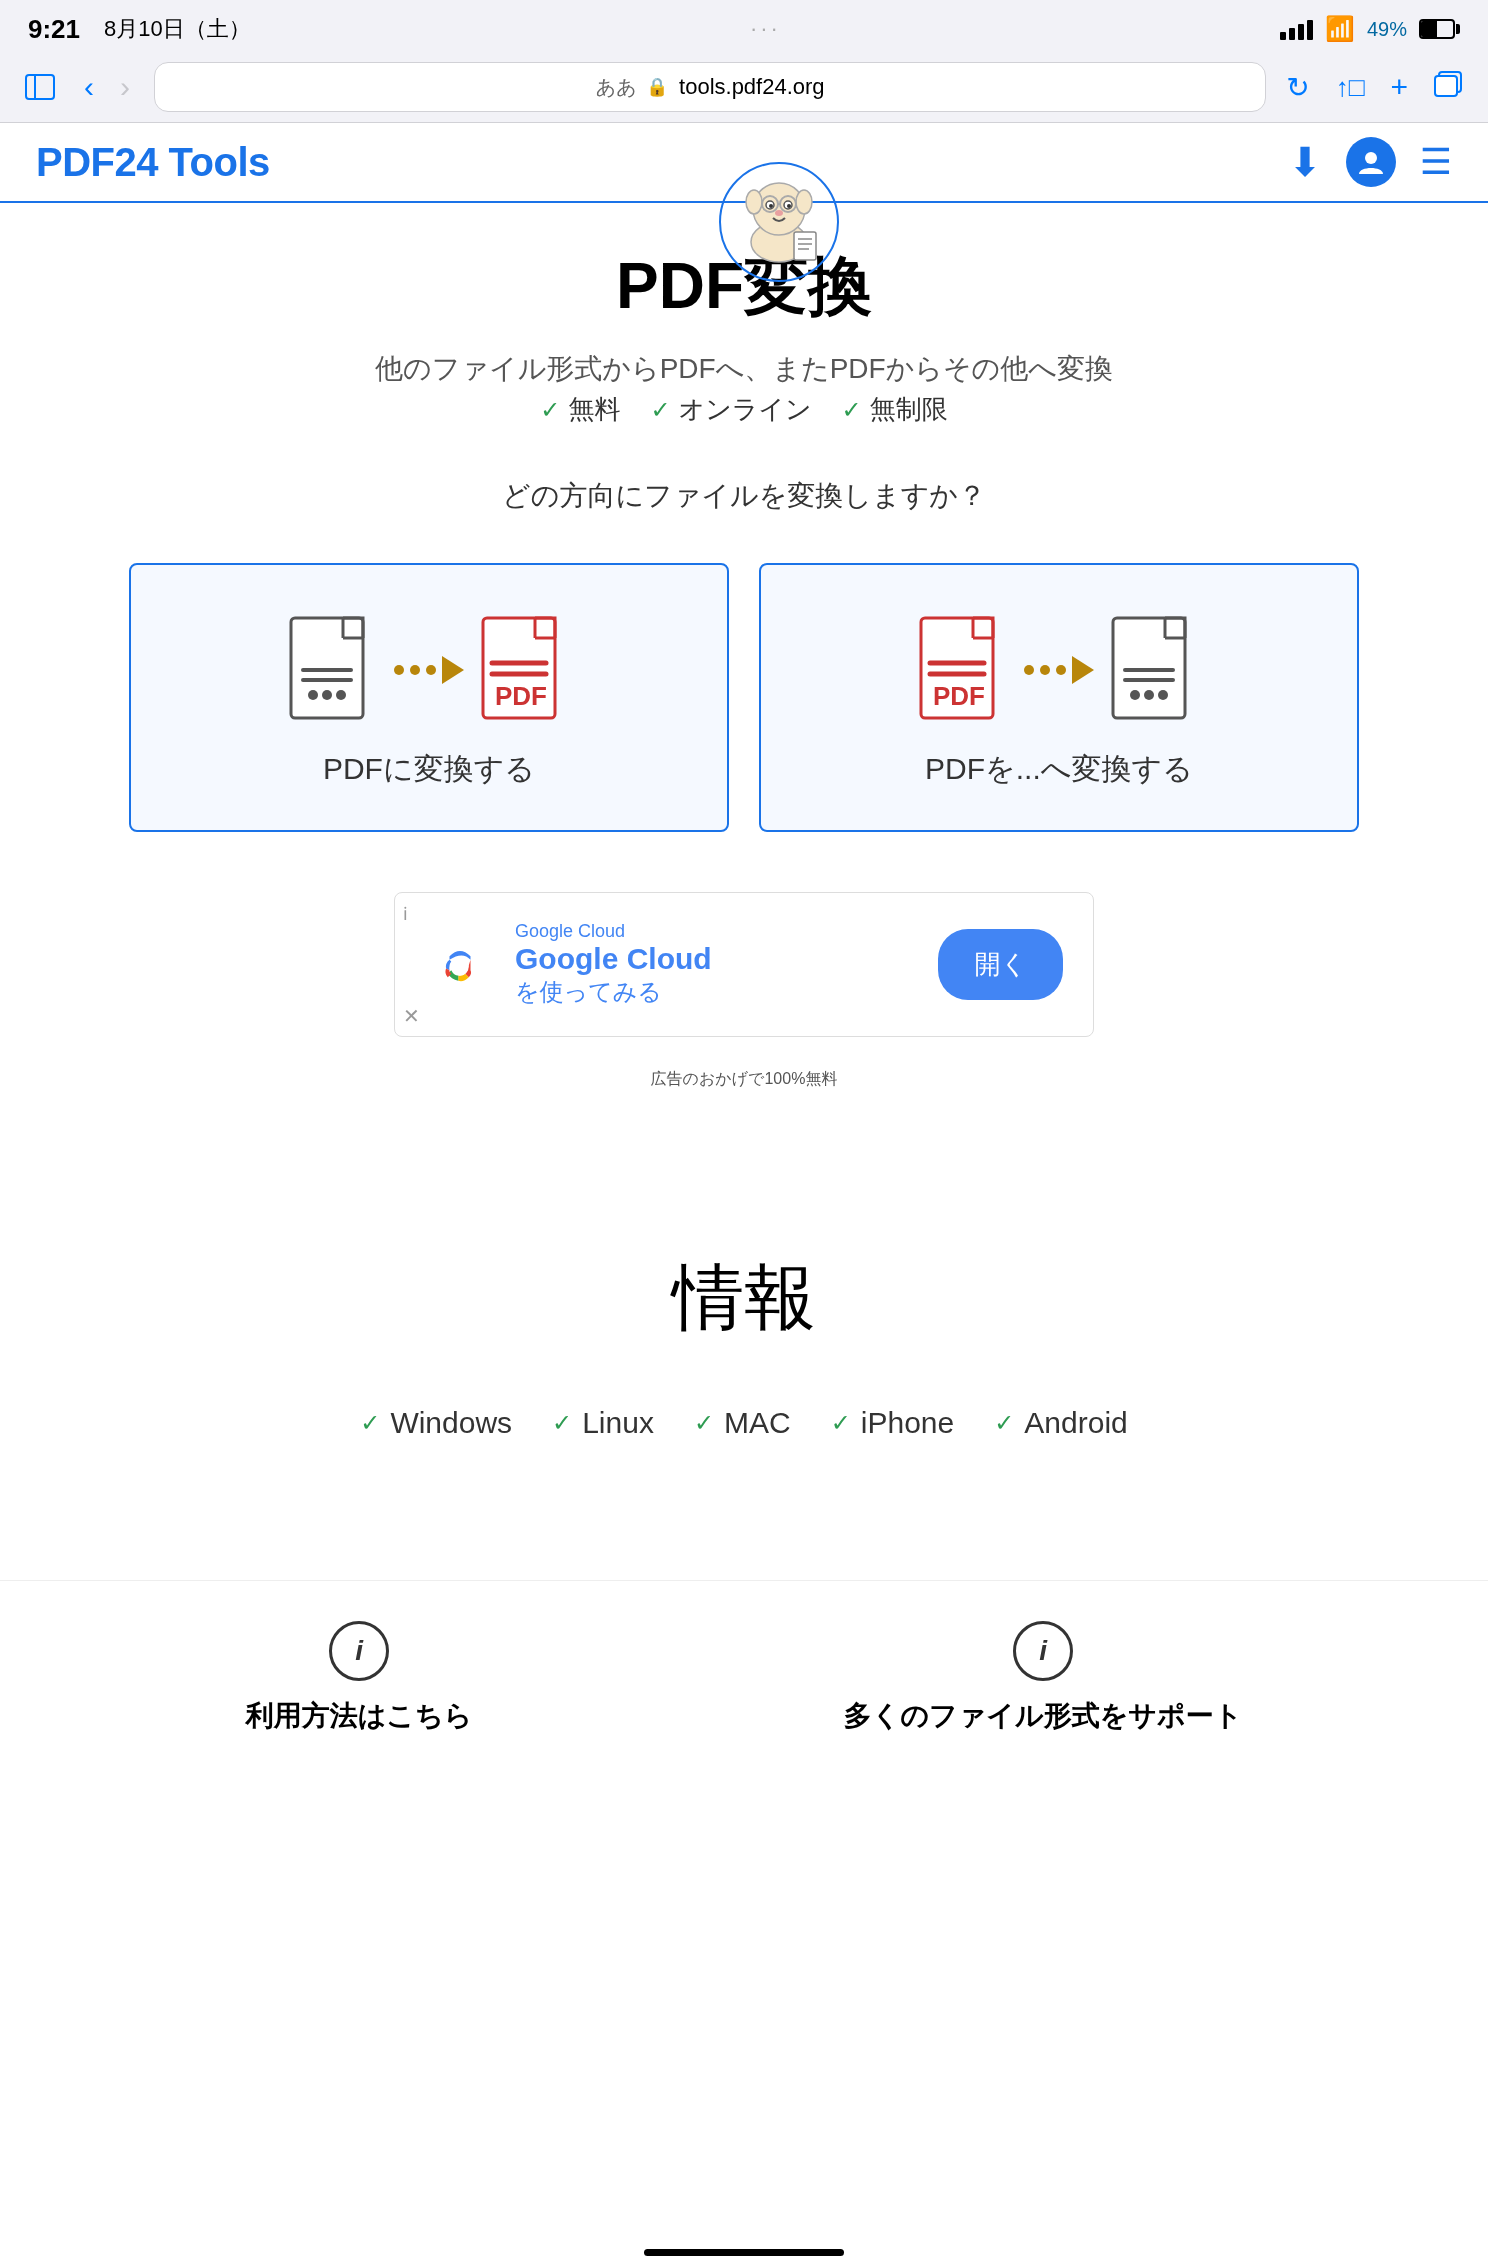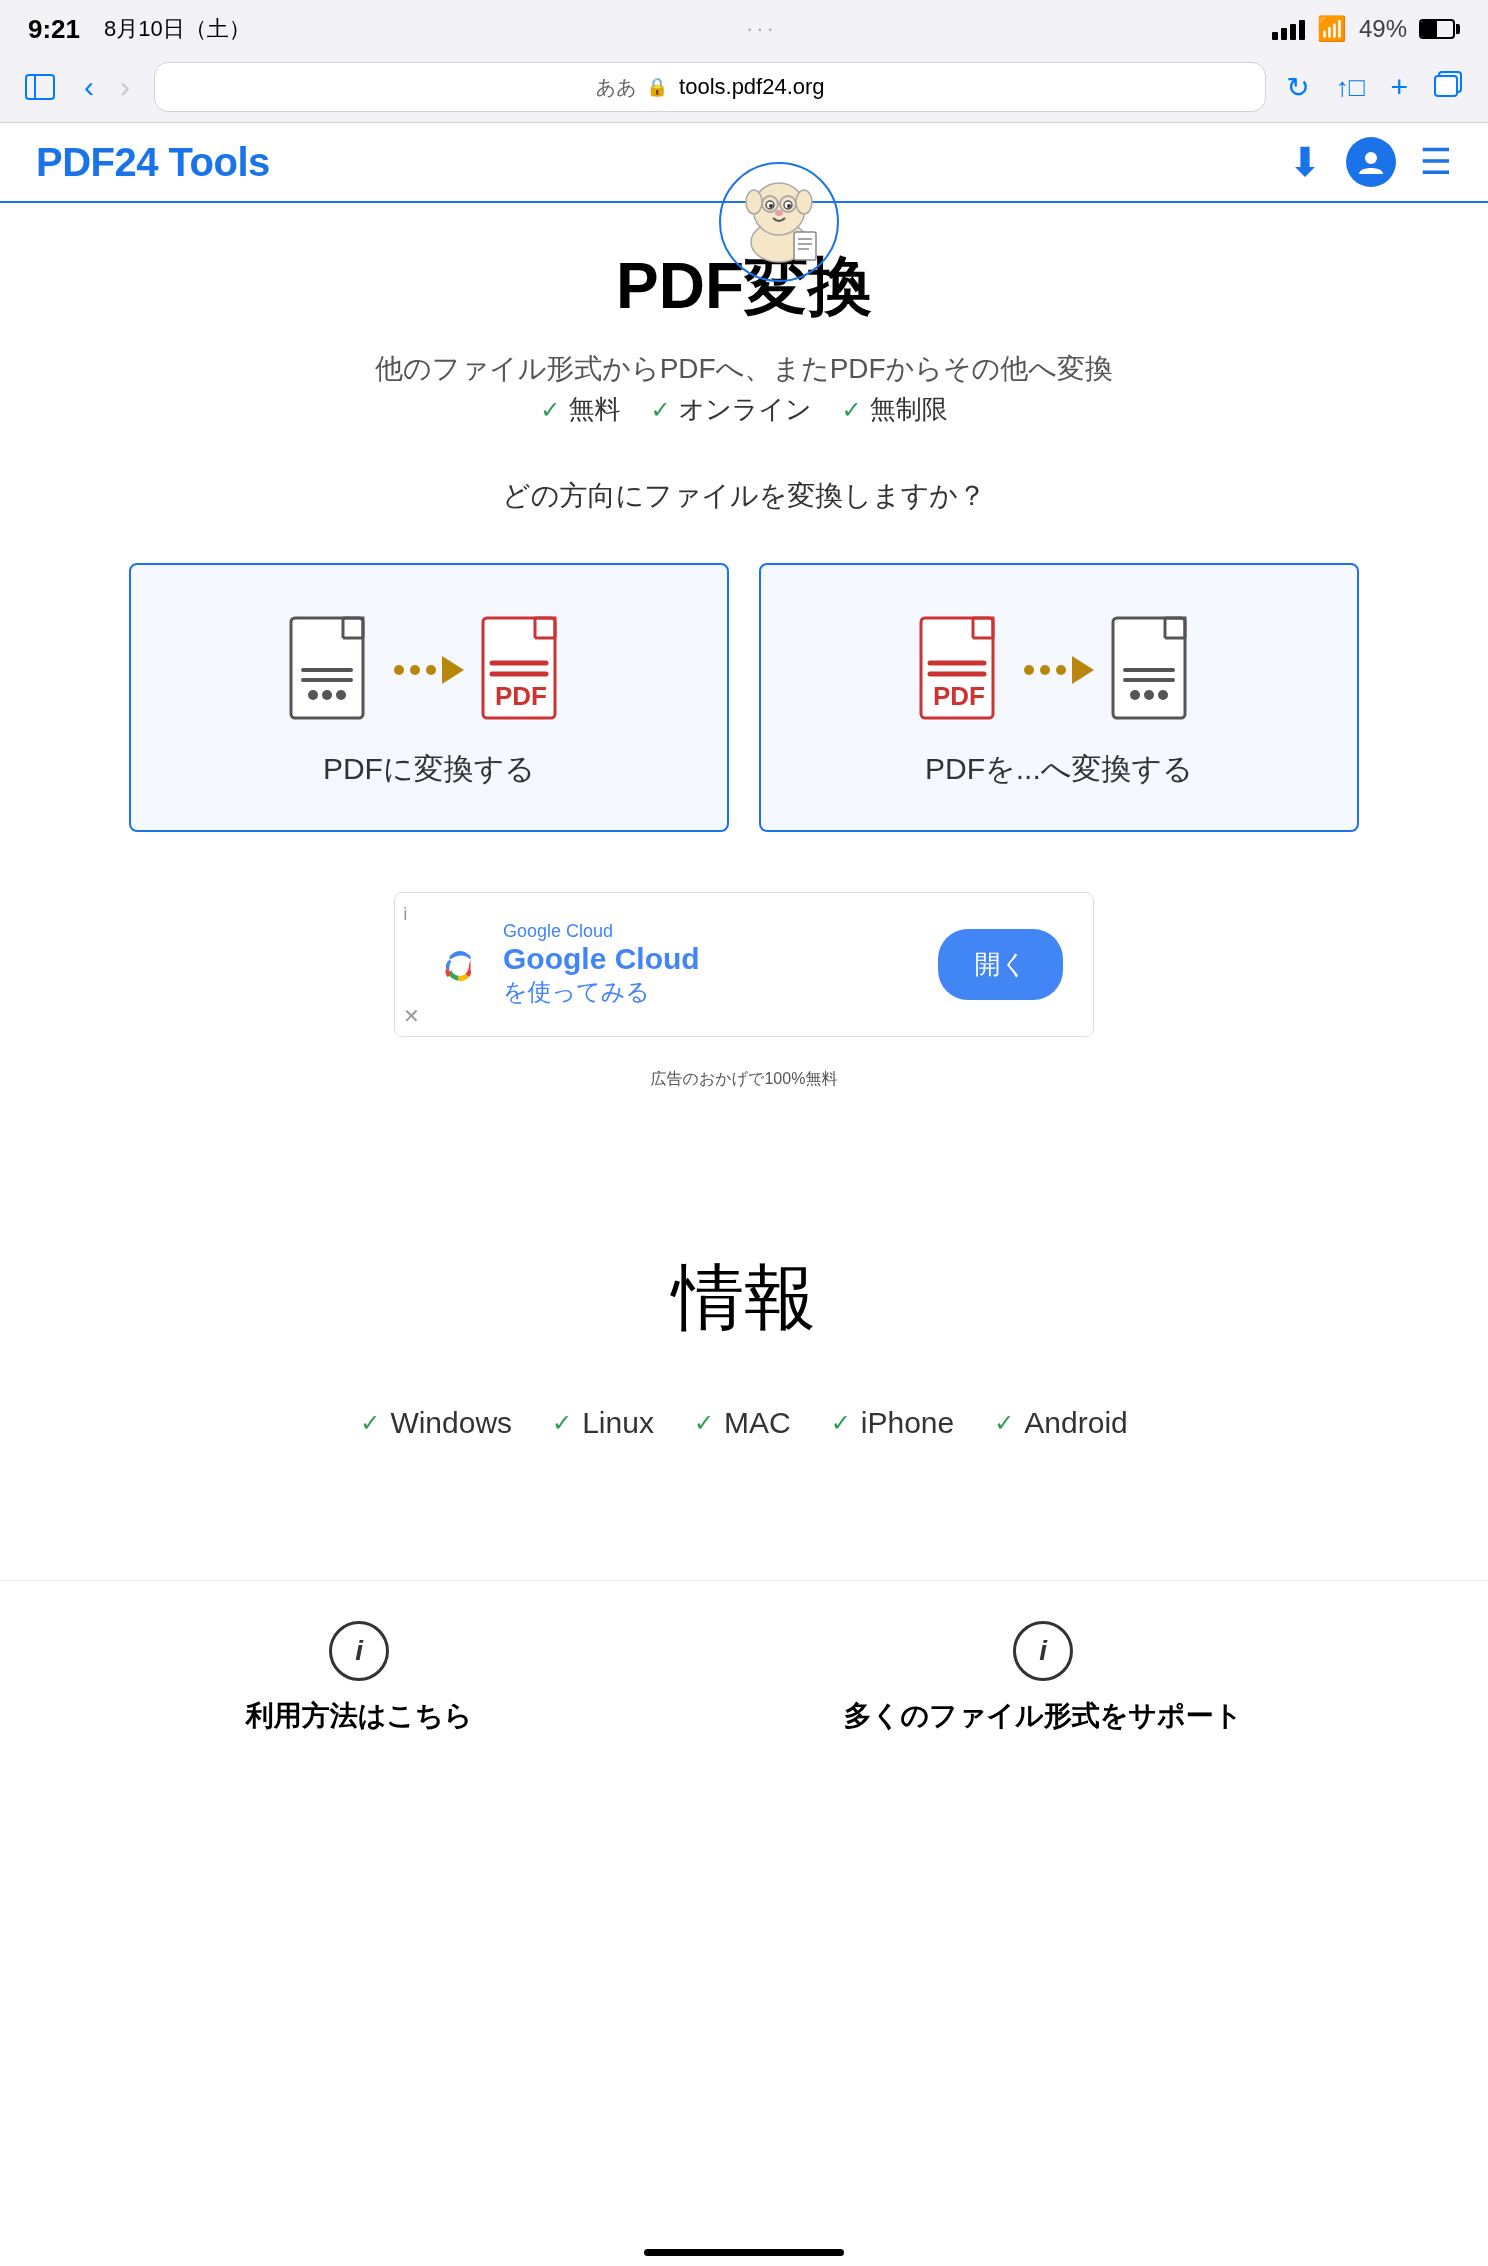--- a/index.html
+++ b/index.html
@@ -45,22 +45,22 @@
       align-items: flex-end;
       gap: 3px;
       height: 22px;
     }
     .signal-bars span {
       background: #000;
       width: 6px;
       border-radius: 1px;
     }
     .battery-text {
-      font-size: 24px;
-      color: #404040;
+      font-size: 20px;
+      color: #0369a1;
     }
     .battery-icon {
       display: inline-flex;
       align-items: center;
       position: relative;
     }
     .battery-body {
       width: 36px;
       height: 20px;
       border: 2px solid #000;
@@ -315,21 +315,21 @@
       padding: 28px 30px;
       display: flex;
       align-items: center;
       justify-content: space-between;
       background: #fff;
       position: relative;
     }
     .ad-left {
       display: flex;
       align-items: center;
-      gap: 8px;
+      gap: 20px;
     }
     .ad-text {
       text-align: left;
     }
     .ad-brand-small {
       font-size: 18px;
       color: #4285f4;
     }
     .ad-brand-main {
       font-size: 30px;

